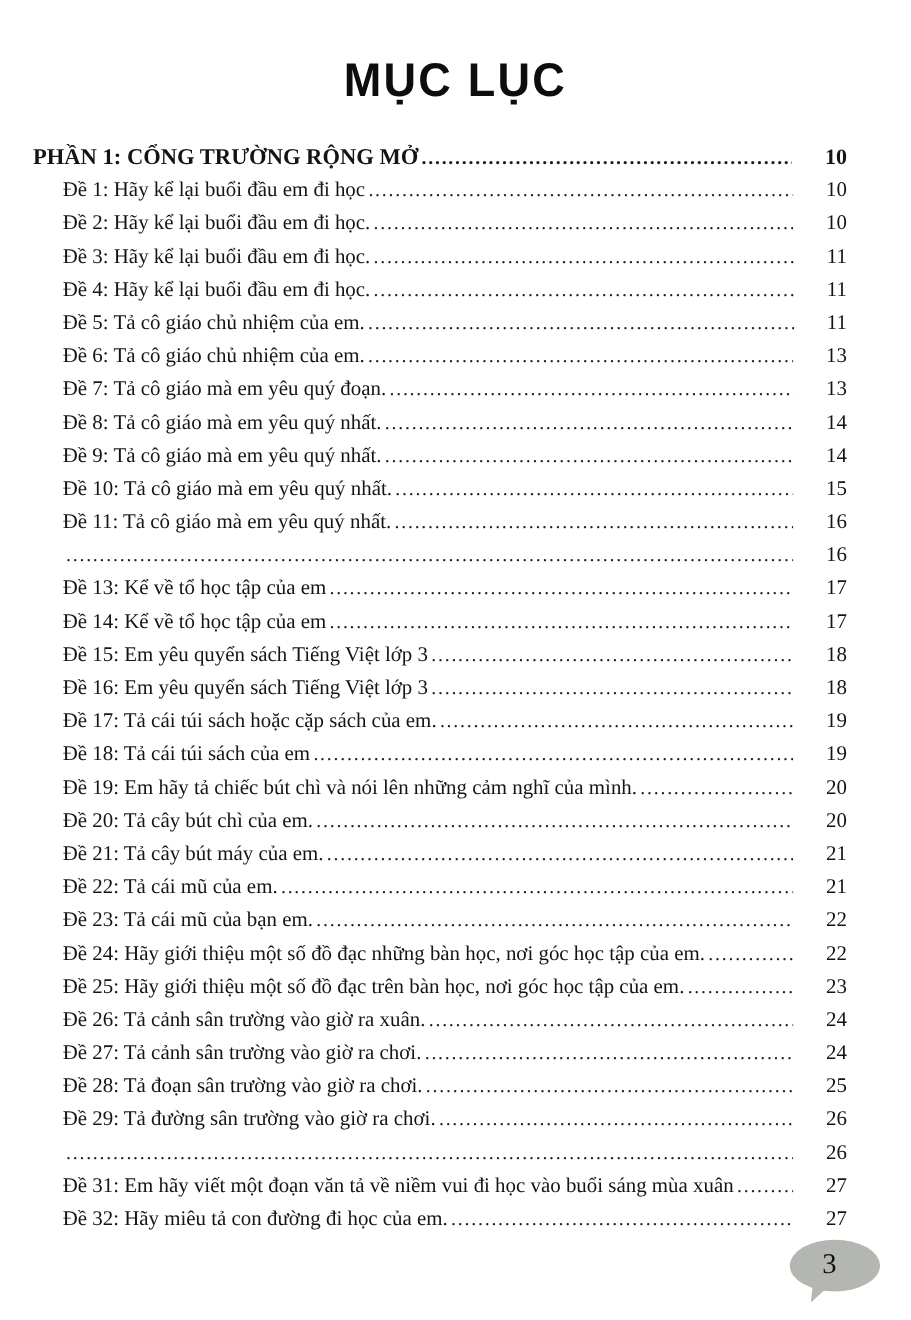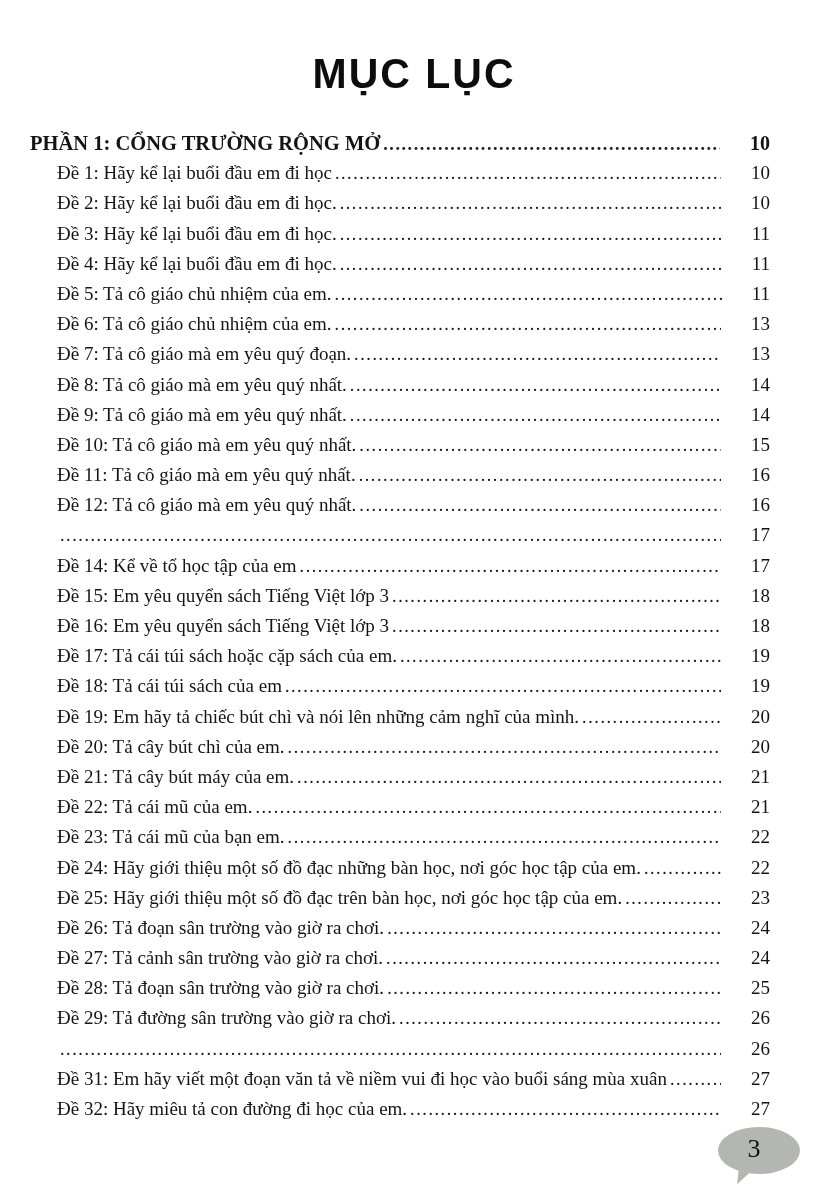--- a/index.html
+++ b/index.html
@@ -156,26 +156,26 @@
     <span class="pagenum">15</span>
   </div>
 
   <div class="row entry">
     <span class="label">Đề 11: Tả cô giáo mà em yêu quý nhất.</span>
     <span class="leader"></span>
     <span class="pagenum">16</span>
   </div>
 
   <div class="row entry">
-    <span class="label">Đề 12: Tả cô giáo mà em yêu quý nhất.</span>
     <span class="leader"></span>
     <span class="pagenum">16</span>
   </div>
 
   <div class="row entry">
+    <span class="label">Đề 13: Kể về tổ học tập của em</span>
     <span class="leader"></span>
     <span class="pagenum">17</span>
   </div>
 
   <div class="row entry">
     <span class="label">Đề 14: Kể về tổ học tập của em</span>
     <span class="leader"></span>
     <span class="pagenum">17</span>
   </div>
 
@@ -239,21 +239,21 @@
     <span class="pagenum">22</span>
   </div>
 
   <div class="row entry">
     <span class="label">Đề 25: Hãy giới thiệu một số đồ đạc trên bàn học, nơi góc học tập của em.</span>
     <span class="leader"></span>
     <span class="pagenum">23</span>
   </div>
 
   <div class="row entry">
-    <span class="label">Đề 26: Tả đoạn sân trường vào giờ ra chơi.</span>
+    <span class="label">Đề 26: Tả cảnh sân trường vào giờ ra xuân.</span>
     <span class="leader"></span>
     <span class="pagenum">24</span>
   </div>
 
   <div class="row entry">
     <span class="label">Đề 27: Tả cảnh sân trường vào giờ ra chơi.</span>
     <span class="leader"></span>
     <span class="pagenum">24</span>
   </div>
 

